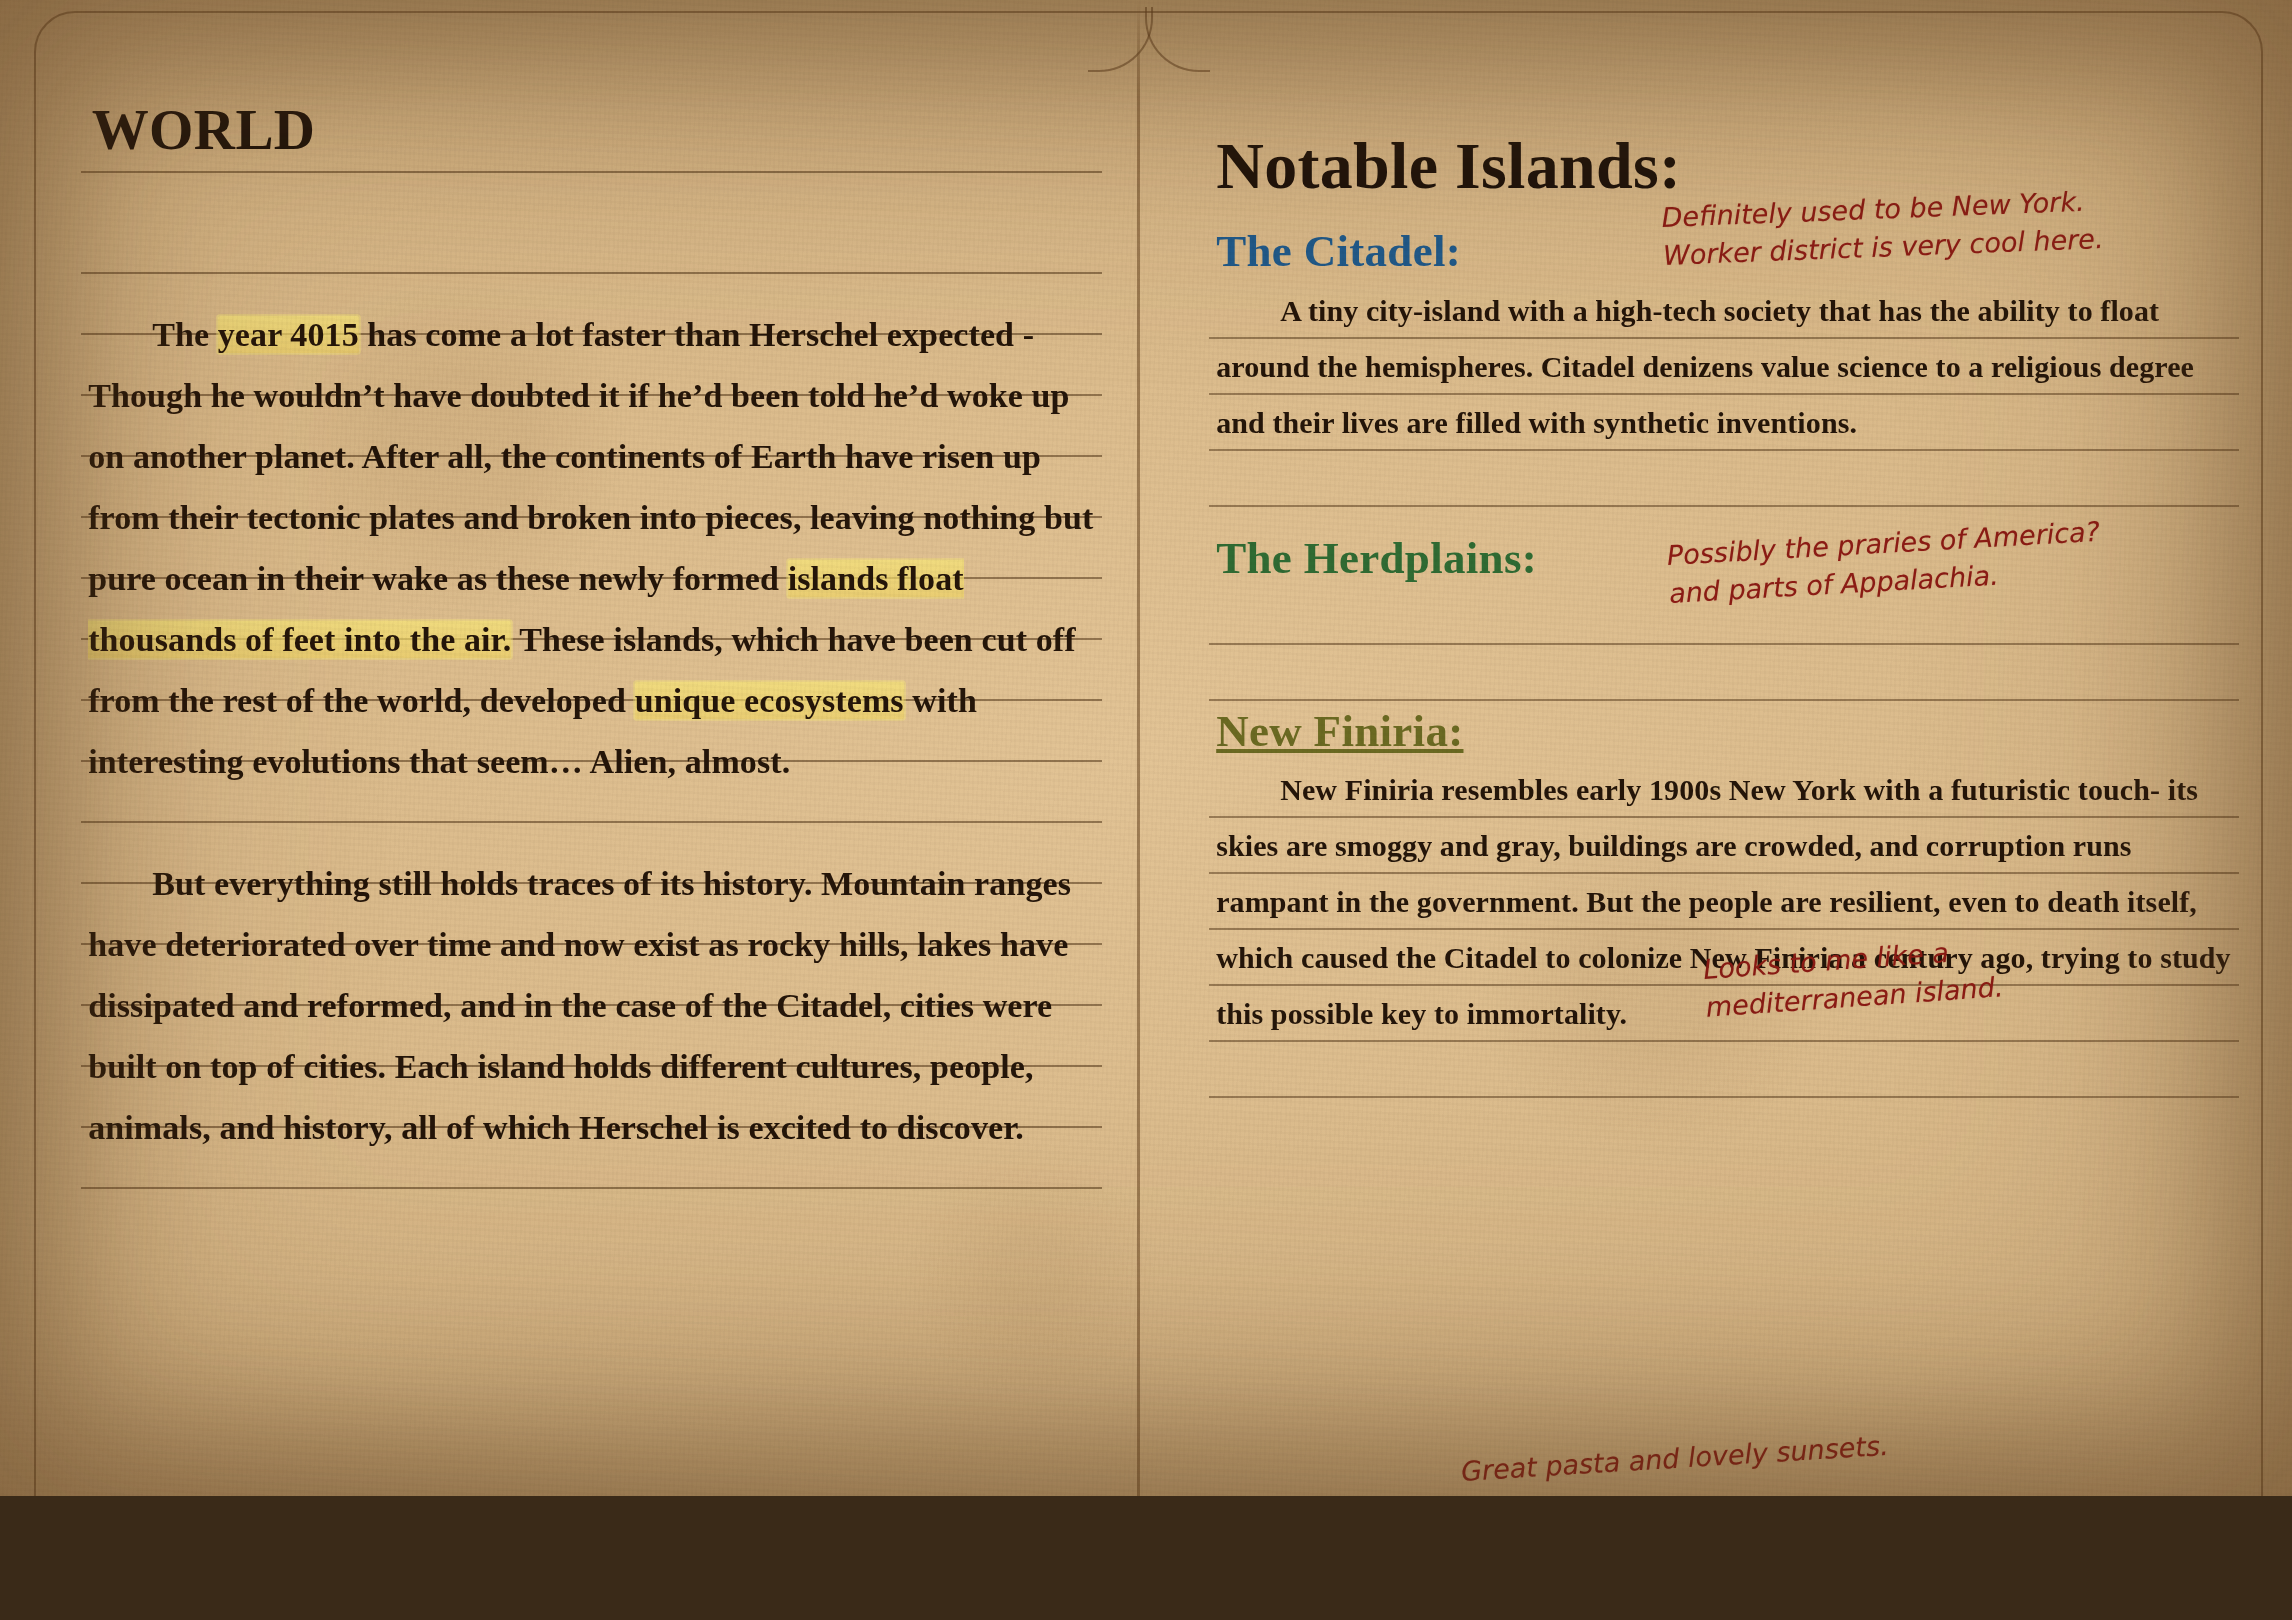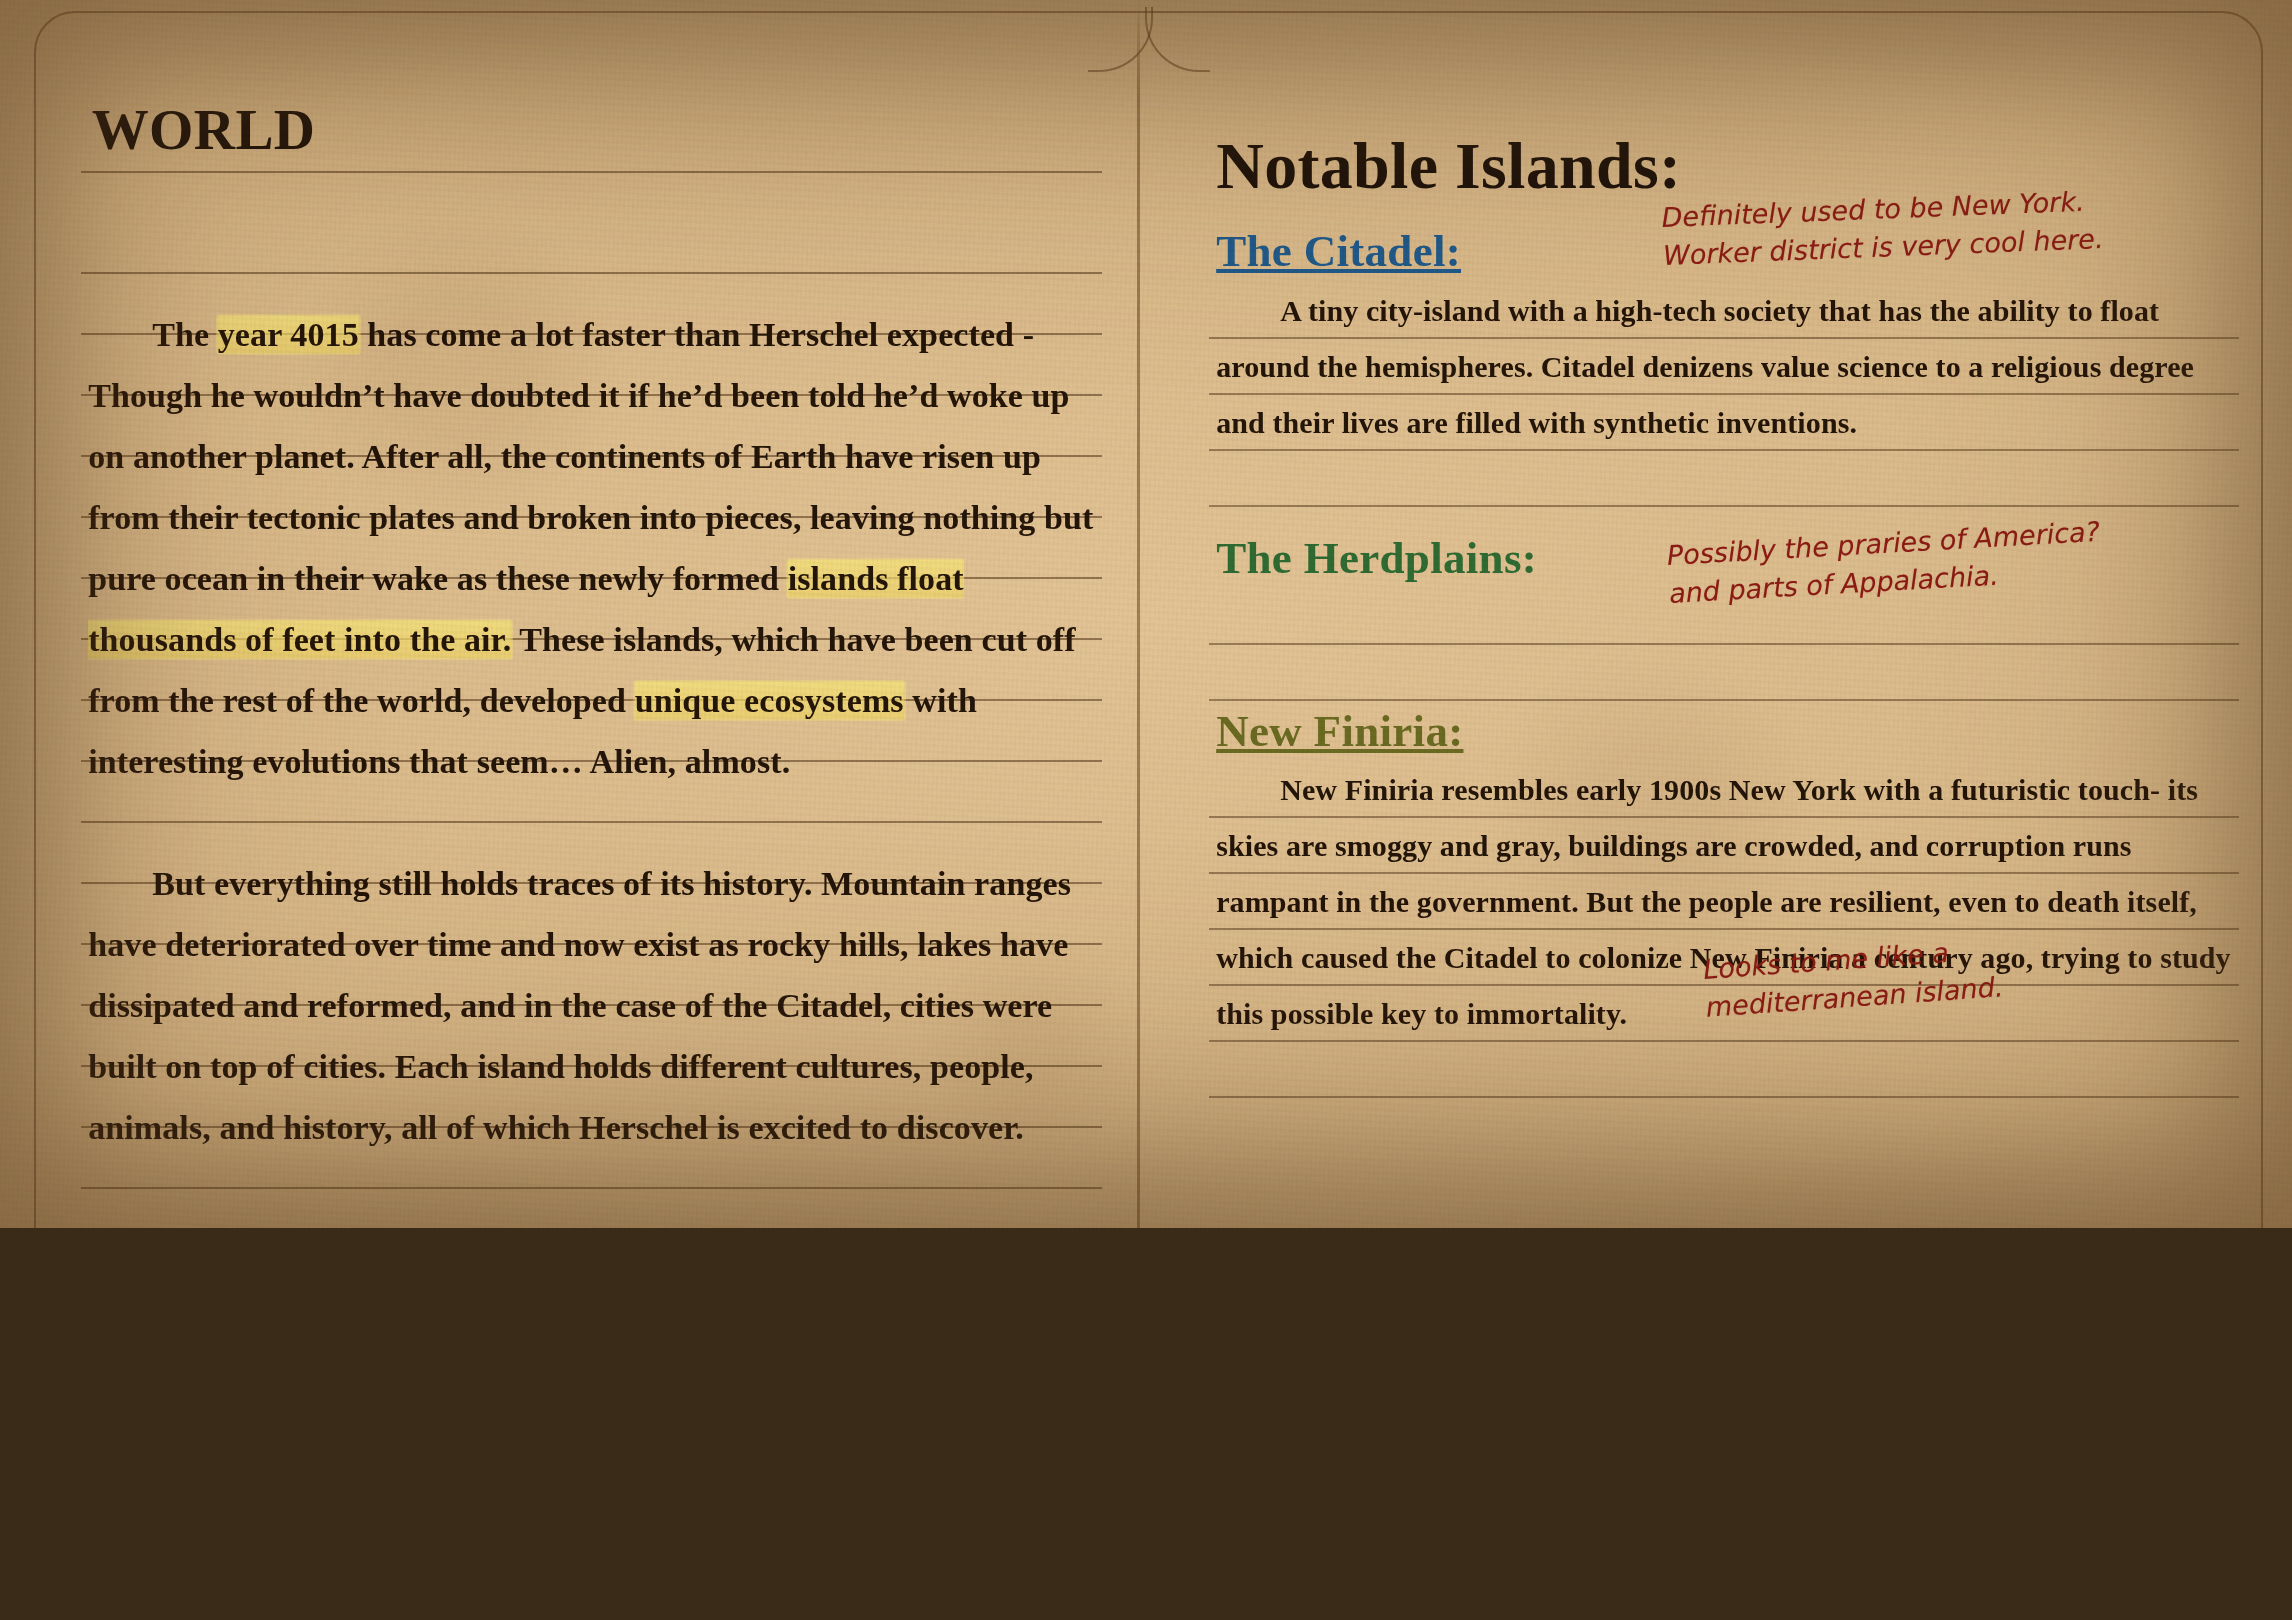--- a/index.html
+++ b/index.html
@@ -3,21 +3,21 @@
 <meta charset="utf-8">
 <style>
   html, body {
     margin: 0;
     padding: 0;
     background: #3a2a18;
   }
   #page {
     position: relative;
     width: 2293px;
-    height: 1228px;
+    height: 1496px;
     overflow: hidden;
     background:
       radial-gradient(ellipse 140% 110% at 50% 50%, rgba(226,196,150,1) 0%, rgba(214,182,134,1) 45%, rgba(176,140,95,1) 78%, rgba(120,88,52,1) 100%);
     font-family: "Liberation Serif", serif;
   }
   
   #grain {
     position: absolute;
     inset: 0;
     pointer-events: none;
@@ -181,21 +181,21 @@
       <div class="gap"></div>
       <p>But everything still holds traces of its history. Mountain ranges have deteriorated over time and now exist as rocky hills, lakes have dissipated and reformed, and in the case of the Citadel, cities were built on top of cities. Each island holds different cultures, people, animals, and history, all of which Herschel is excited to discover.</p>
       <div class="rule-only"></div>
     </div>
   </div>
 
   <div class="page-col" id="right-col">
     <h2 class="section-title right-head">Notable Islands:</h2>
     <div style="height:16px"></div>
 
-    <h2 class="section-title" style="color:#1f5a8c; font-size:45px;text-decoration:underline;">The Citadel:</h2>
+    <h2 class="section-title" style="color:#1f5a8c; font-size:45px;">The Citadel:</h2>
     <div class="ruled island-body lines">
       <p>A tiny city-island with a high-tech society that has the ability to float around the hemispheres. Citadel denizens value science to a religious degree and their lives are filled with synthetic inventions.</p>
       <div class="rule-only" style="height:56px"></div>
     </div>
 
     <h2 class="section-title" style="color:#2f6b33; font-size:45px; padding-top:9px;margin-top:16px;">The Herdplains:</h2>
     <div class="ruled island-body lines">
       <div class="rule-only" style="height:56px"></div>
       <div class="rule-only" style="height:56px"></div>
     </div>

